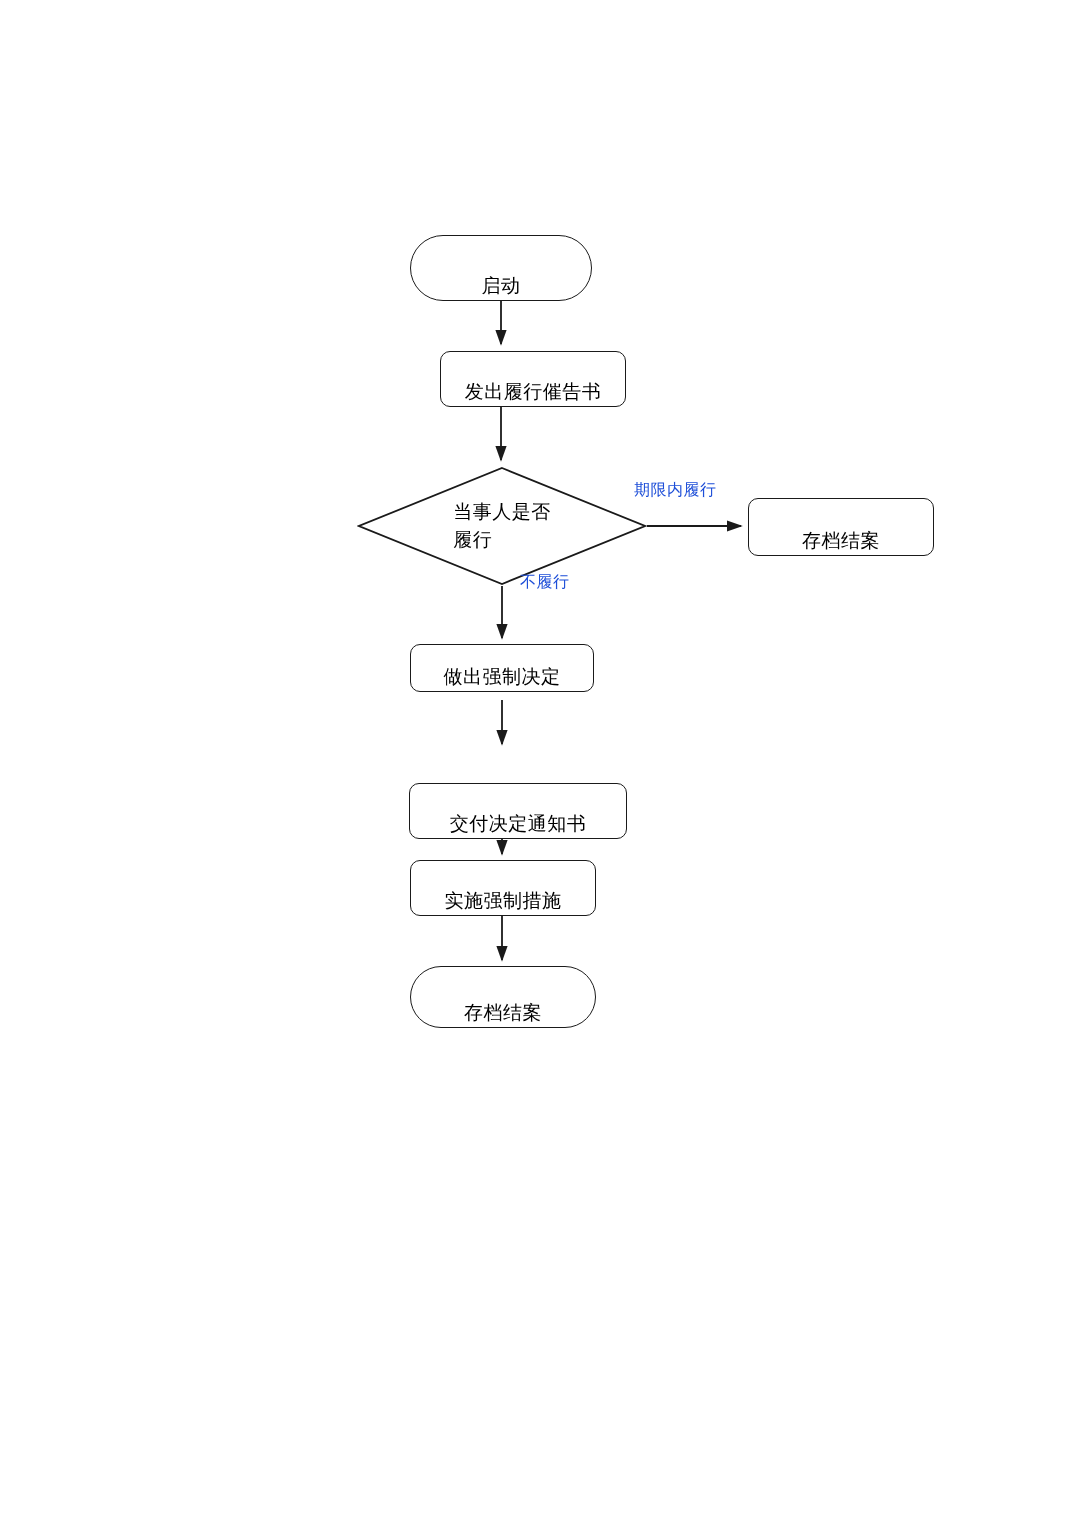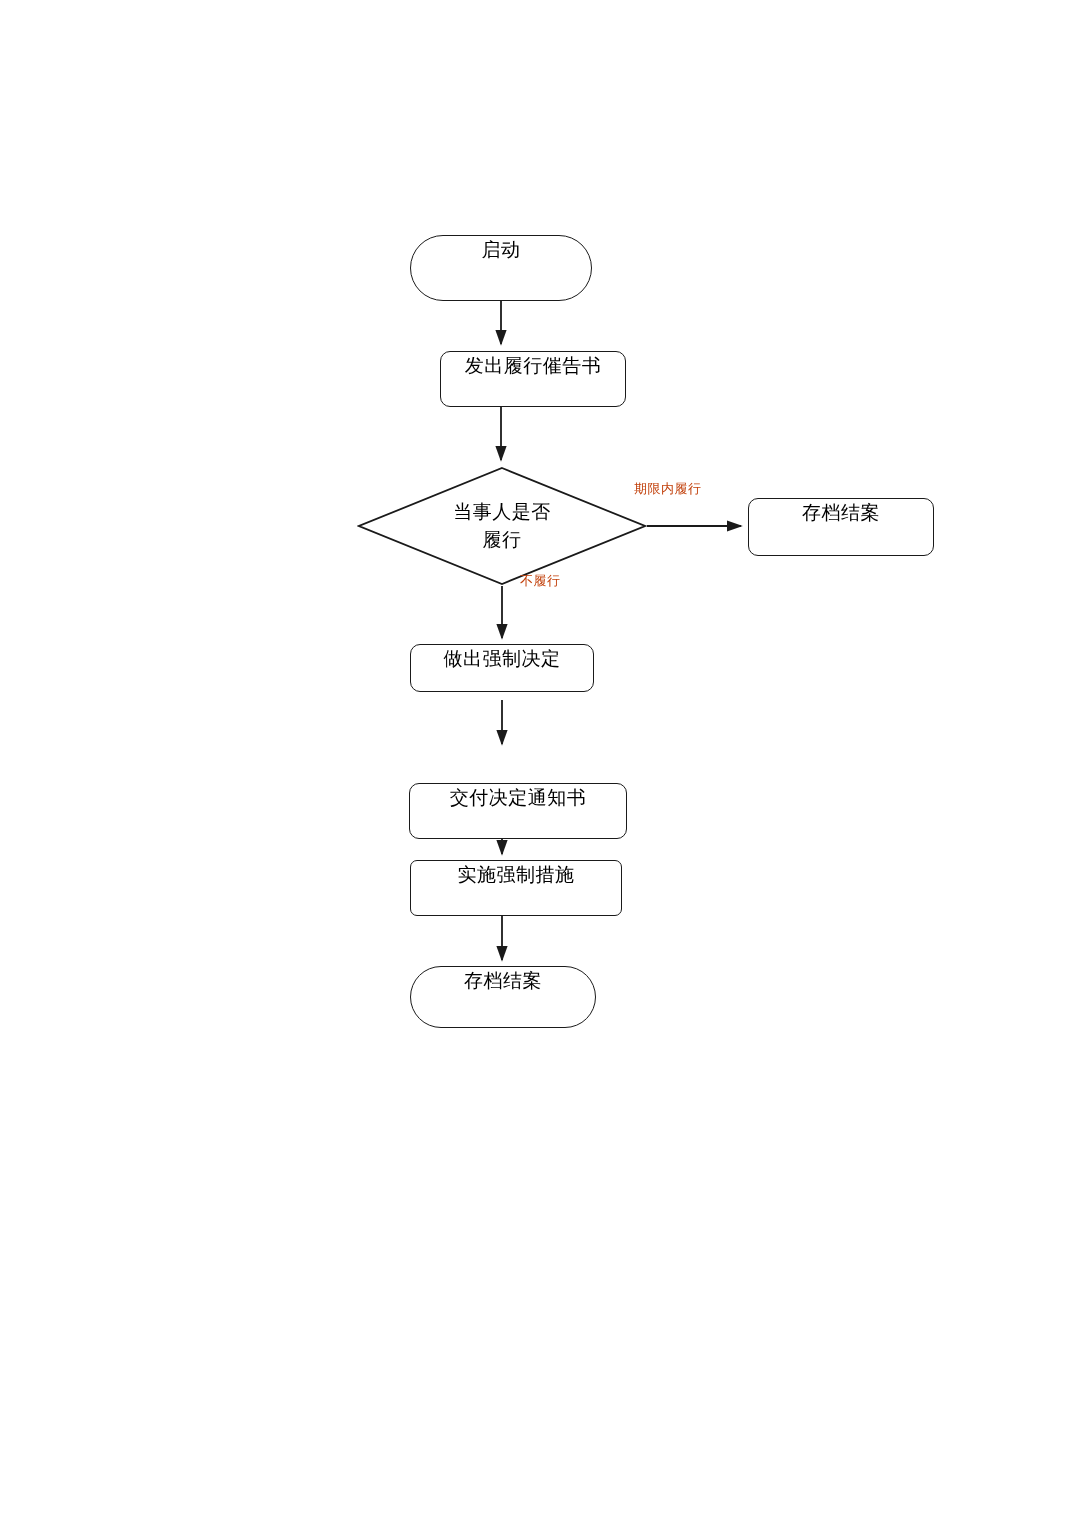--- a/index.html
+++ b/index.html
@@ -21,21 +21,21 @@
     top: 0;
     width: 1080px;
     height: 1527px;
   }
   .node {
     position: absolute;
     box-sizing: border-box;
     border: 1.6px solid #1a1a1a;
     background: #ffffff;
     display: flex;
-    align-items: flex-start;
+    align-items: flex-end;
     justify-content: center;
     text-align: center;
     font-size: 19px;
     line-height: 1.45;
     color: #000000;
     letter-spacing: 0.5px;
   }
   .node.terminator {
     border-radius: 40px;
   }
@@ -51,33 +51,33 @@
     position: absolute;
     display: flex;
     align-items: center;
     justify-content: center;
   }
   .decision .decision-label {
     position: relative;
     z-index: 2;
     font-size: 19px;
     line-height: 1.5;
-    text-align: center;
+    text-align: left;
     white-space: pre-line;
     letter-spacing: 0.5px;
   }
   .decision svg {
     position: absolute;
     left: 0;
     top: 0;
   }
   .edge-label {
     position: absolute;
-    font-size: 13px;
-    color: #c2410c;
+    font-size: 16px;
+    color: #1d4ed8;
     white-space: nowrap;
     letter-spacing: 0.5px;
     font-family: Liberation Serif, serif;
   }
 </style>
 </head>
 <body>
 
 <svg id="flow-canvas" viewBox="0 0 1080 1527" xmlns="http://www.w3.org/2000/svg">
   <defs>
@@ -122,21 +122,21 @@
 </div>
 
 <div class="node process" style="left:410px; top:644px; width:184px; height:48px;">
   <span class="node-label">做出强制决定</span>
 </div>
 
 <div class="node process" style="left:409px; top:783px; width:218px; height:56px;">
   <span class="node-label">交付决定通知书</span>
 </div>
 
-<div class="node process" style="left:410px; top:860px; width:212px; height:56px;border-radius:7px;">
+<div class="node process" style="left:410px; top:860px; width:186px; height:56px;">
   <span class="node-label">实施强制措施</span>
 </div>
 
 <div class="node terminator" style="left:410px; top:966px; width:186px; height:62px;">
   <span class="node-label">存档结案</span>
 </div>
 
 <div class="edge-label" style="left:634px; top:480px;">期限内履行</div>
 
 <div class="edge-label" style="left:520px; top:572px;">不履行</div>

